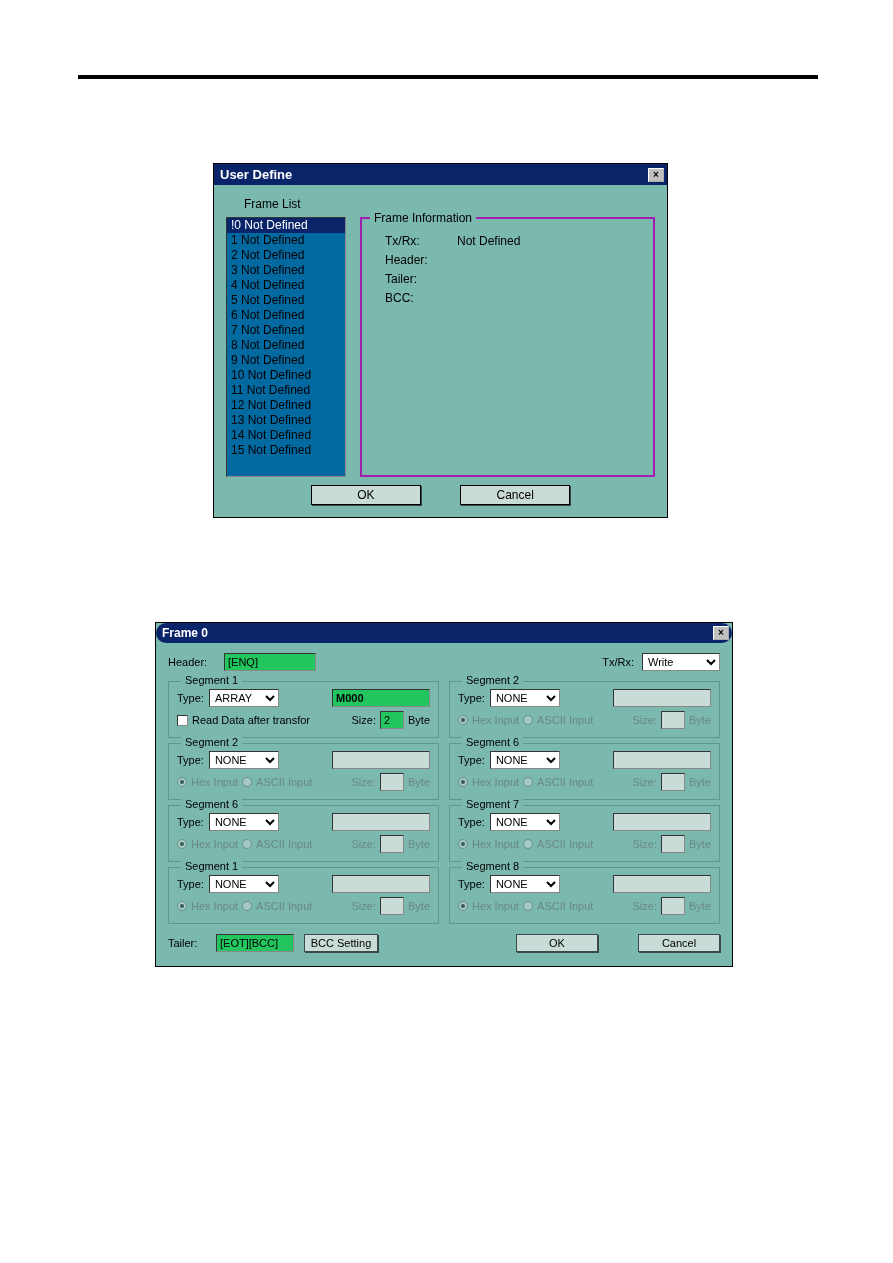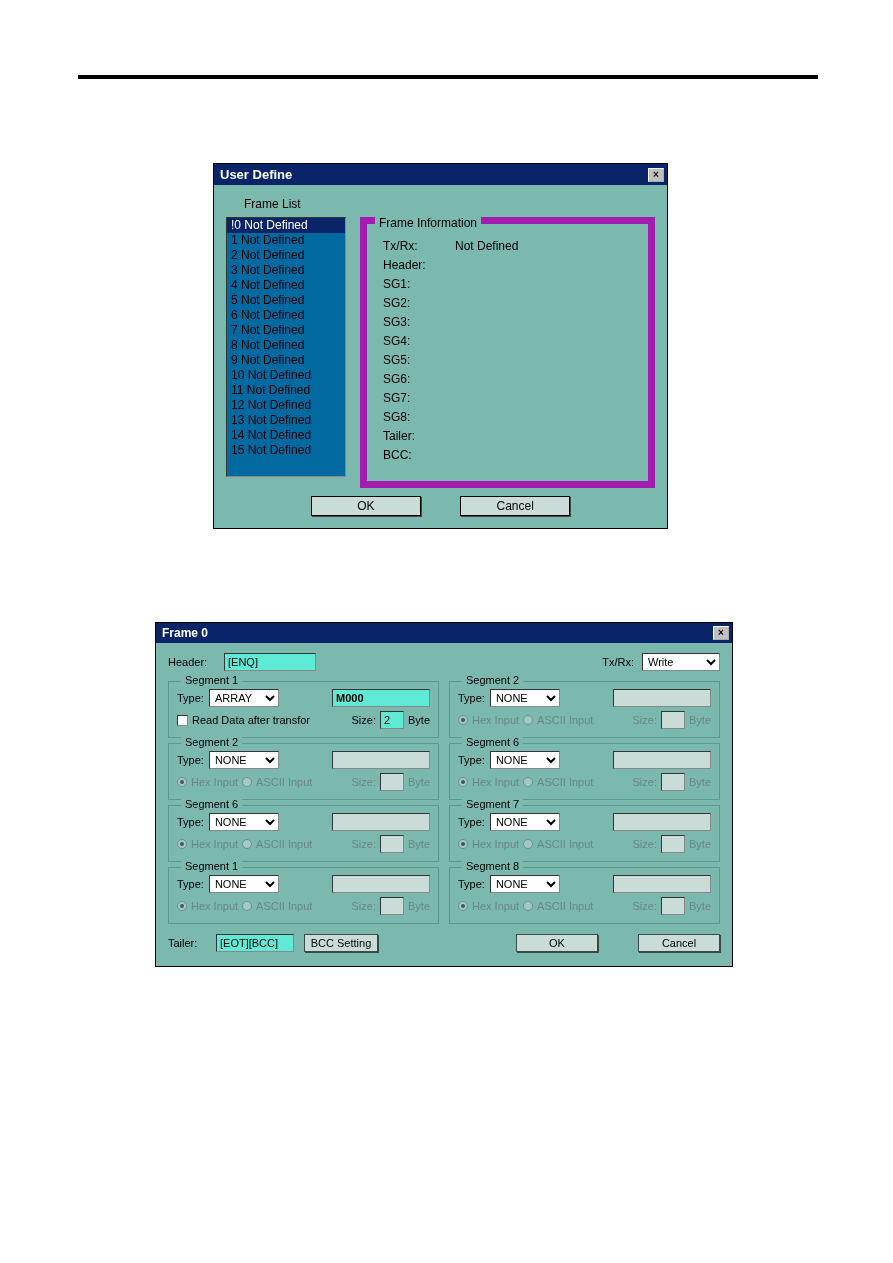--- a/index.html
+++ b/index.html
@@ -9,36 +9,36 @@
   
   .dlg1 { position: absolute; top: 163px; left: 213px; width: 455px; background: #7bb8ae; border: 1px solid #000; }
   .titlebar { background: linear-gradient(#0a246a, #0a246a); color: #fff; font-weight: bold; padding: 3px 3px 3px 6px; font-size: 13px; display: flex; justify-content: space-between; align-items: center; }
   .closebtn { width: 16px; height: 14px; background: #c0c0c0; border: 1px outset #fff; color: #000; font-size: 10px; text-align: center; line-height: 12px; cursor: pointer; font-family: Arial; font-weight: bold; }
   .dlg-body { padding: 8px 12px 12px 12px; }
   .frame-list-label { font-size: 12px; margin: 4px 0 6px 18px; color: #000; }
   .cols { display: flex; gap: 14px; }
   .listbox { width: 120px; height: 260px; background: #0369a1; border: 1px inset #888; overflow: hidden; }
   .listitem { padding: 0 4px; font-size: 12px; line-height: 15px; white-space: nowrap; }
   .listitem.sel { background: #0a246a; color: #fff; }
-  .fieldset { border: 7px solid #a21caf; padding: 10px 12px 14px 16px; position: relative; flex: 1; }
+  .fieldset { border: 2px solid #a21caf; padding: 10px 12px 14px 23px; position: relative; flex: 1; }
   .legend { position: absolute; top: -8px; left: 8px; background: #7bb8ae; padding: 0 4px; font-size: 12px; }
   .info-row { display: flex; gap: 14px; margin: 5px 0; font-size: 12px; }
   .info-label { width: 58px; }
   .btn-row { text-align: center; margin-top: 8px; }
   .btn { background: #c9dcd8; border: 1px solid #000; padding: 2px 0; font-size: 12px; cursor: pointer; display: inline-block; text-align: center; box-shadow: 1px 1px 0 #3a4a48; }
   .btn-ok { width: 110px; margin-right: 36px; }
   .btn-cancel { width: 110px; }
   
   
   .dlg2 { position: absolute; top: 622px; left: 155px; width: 578px; background: #7bb8ae; border: 1px solid #000; }
-  .dlg2 .titlebar { font-size: 12px; }
+  .dlg2 .titlebar { font-size: 12px; border-radius: 10px; }
   .dlg2-body { padding: 10px 12px 14px 12px; }
   .row-head { display: flex; align-items: center; gap: 8px; margin-bottom: 10px; }
   .label { font-size: 11px; }
-  .input { background: #5eead4; border: 1px inset #888; height: 18px; padding: 1px 3px; font-size: 11px; }
+  .input { background: #22c55e; border: 1px inset #888; height: 18px; padding: 1px 3px; font-size: 11px; }
   .select { background: #fff; border: 1px inset #888; height: 18px; font-size: 11px; padding: 0 1px; }
   .select-disabled { background: #c9dcd8; }
   .seg-grid { display: flex; gap: 10px; }
   .seg-col { flex: 1; display: flex; flex-direction: column; gap: 5px; }
   .seg { border: 1px solid #5a9890; padding: 7px 8px 8px 8px; position: relative; }
   .seg-title { position: absolute; top: -8px; left: 12px; background: #7bb8ae; padding: 0 4px; font-size: 11px; }
   .seg-row { display: flex; align-items: center; gap: 5px; margin-bottom: 4px; }
   .seg-row2 { display: flex; align-items: center; gap: 4px; }
   .radio { width: 10px; height: 10px; border-radius: 50%; border: 1px solid #666; background: #eee; display: inline-block; }
   .radio.checked::after { content: ''; display: block; width: 4px; height: 4px; background: #000; border-radius: 50%; margin: 2px; }
@@ -81,46 +81,20 @@
         </div>
       <div class="fieldset">
         <div class="legend">Frame Information</div>
         <div class="info-row">
           <span class="info-label">Tx/Rx:</span>
           <span>Not Defined</span>
         </div>
         <div class="info-row">
             <span class="info-label">Header:</span>
           </div>
-        <div id="sg-rows">
-            <div class="info-row">
-              <span class="info-label">SG1:</span>
-            </div>
-            <div class="info-row">
-              <span class="info-label">SG2:</span>
-            </div>
-            <div class="info-row">
-              <span class="info-label">SG3:</span>
-            </div>
-            <div class="info-row">
-              <span class="info-label">SG4:</span>
-            </div>
-            <div class="info-row">
-              <span class="info-label">SG5:</span>
-            </div>
-            <div class="info-row">
-              <span class="info-label">SG6:</span>
-            </div>
-            <div class="info-row">
-              <span class="info-label">SG7:</span>
-            </div>
-            <div class="info-row">
-              <span class="info-label">SG8:</span>
-            </div>
-          </div>
         <div class="info-row">
             <span class="info-label">Tailer:</span>
           </div>
         <div class="info-row">
             <span class="info-label">BCC:</span>
           </div>
       </div>
     </div>
     <div class="btn-row">
       <span class="btn btn-ok">OK</span>

